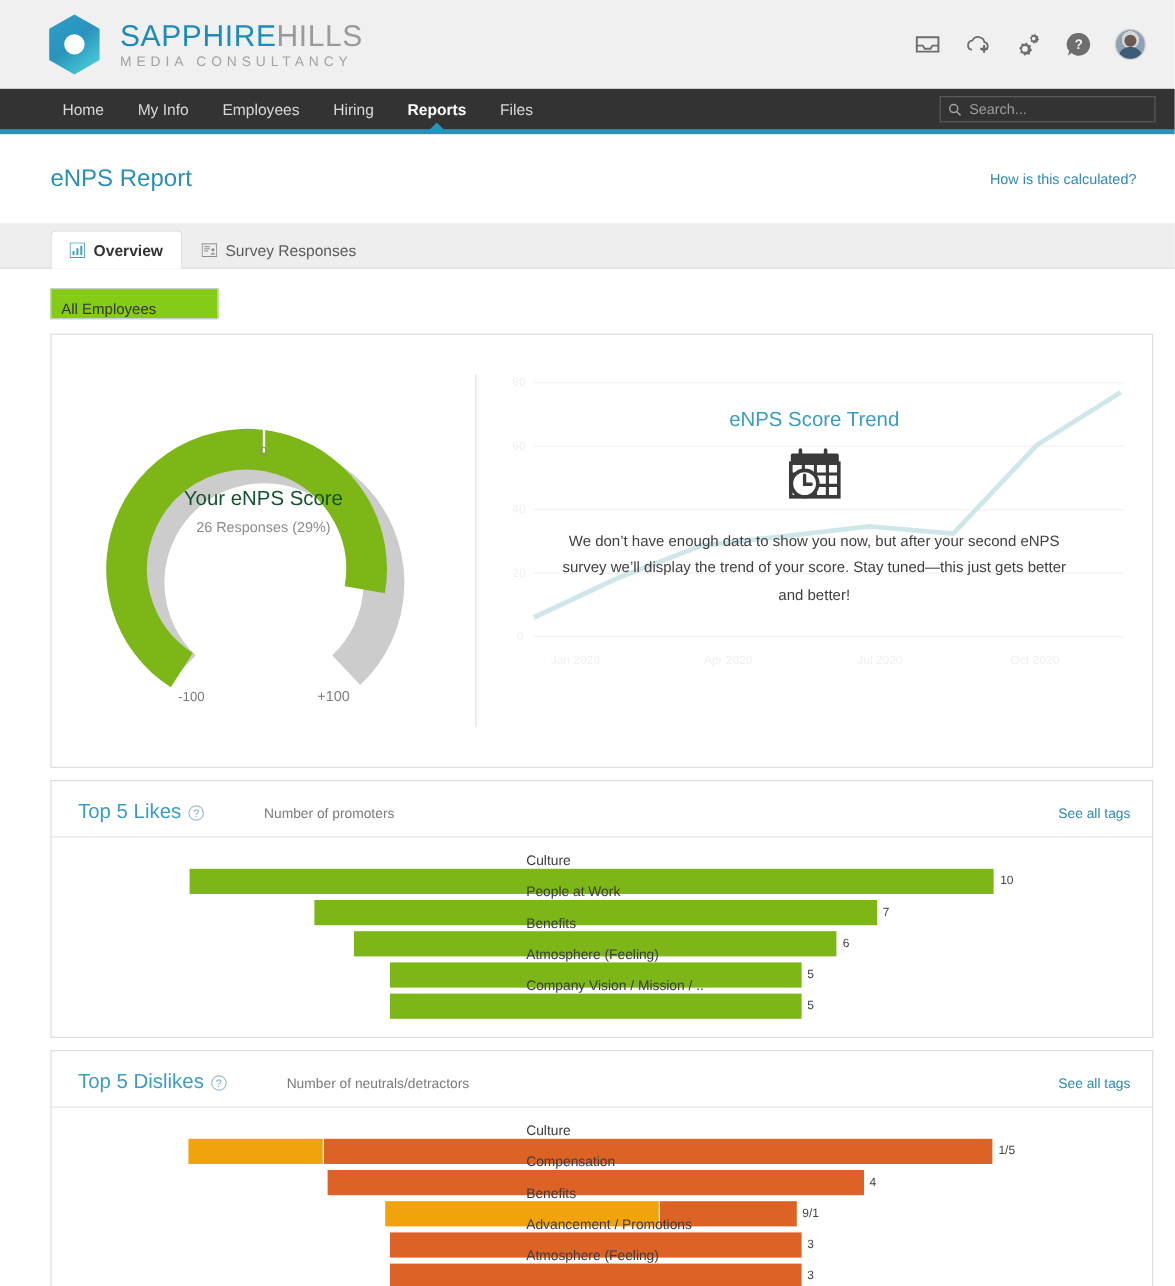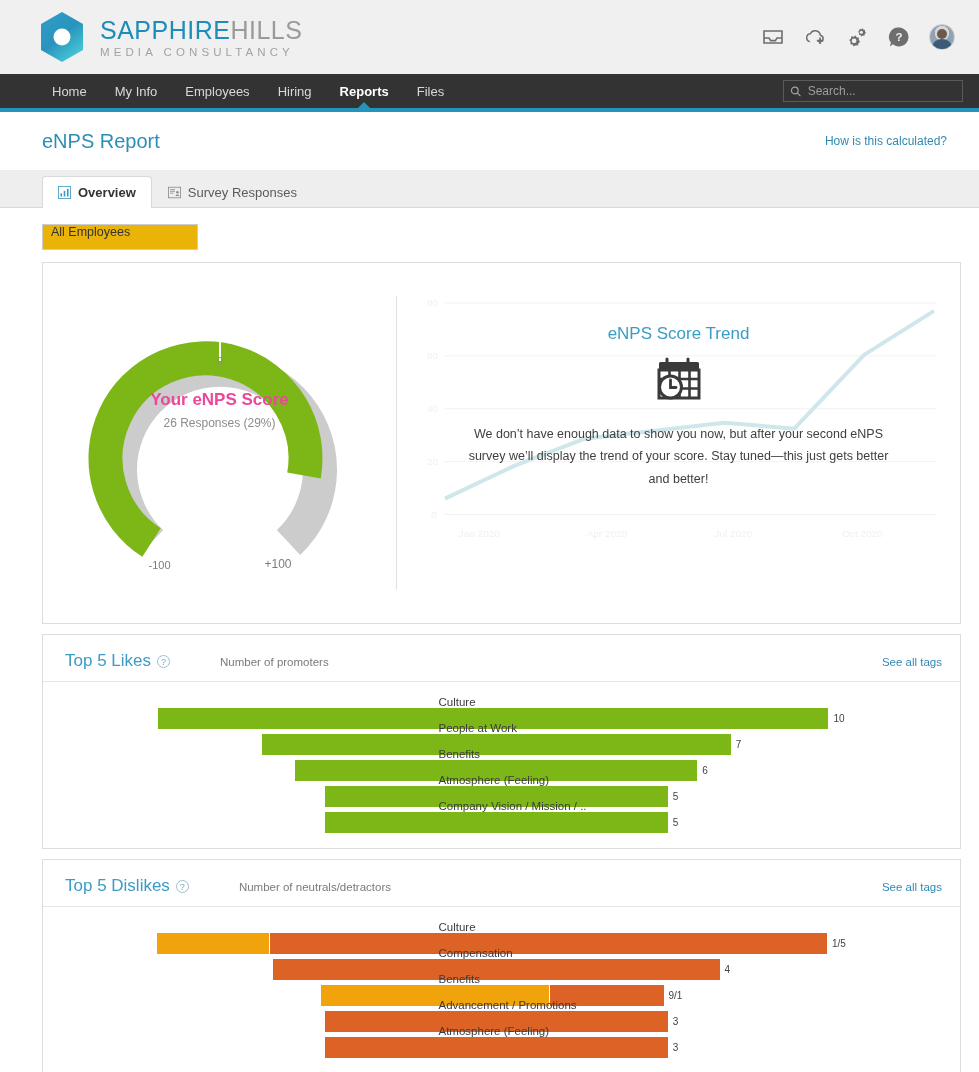--- a/index.html
+++ b/index.html
@@ -75,21 +75,21 @@
   .searchbox .sinput {
     border: 0; background: transparent; color: #b7b7b7;
     font-size: 12px; font-family: "Liberation Sans", sans-serif;
     outline: none; width: 100%;
   }
   .searchbox .sinput::placeholder { color: #9d9d9d; }
   .navrule { height: 4px; background: #2494bc; }
 
   
   .pagehead {
-    height: 58px; display: flex; align-items: center;
+    height: 74px; display: flex; align-items: center;
     padding: 0 32px 0 42px; background: #fff;
   }
   .pagetitle { color: #2b8fb5; font-size: 20px; font-weight: 400; }
   .calc-link {
     margin-left: auto; color: #3089b4; font-size: 12px;
     text-decoration: none; cursor: pointer;
   }
 
   
   .tabstrip {
@@ -102,24 +102,24 @@
     border: 1px solid transparent; border-bottom: 0;
     border-radius: 4px 4px 0 0; position: relative; top: 1px;
   }
   .tab.active {
     background: #ffffff; border-color: #d9d9d9; color: #333; font-weight: bold;
   }
 
   
   .filterrow { padding: 16px 0 12px 42px; background: #fff; }
   .filter-select {
-    width: 156px; height: 26px; border: 1px solid #cccccc; background: #eab308;
+    width: 140px; height: 26px; border: 1px solid #cccccc; background: #84cc16;
     font-size: 12.5px; color: #333; padding: 0 8px;
     font-family: "Liberation Sans", sans-serif; cursor: pointer;
-    display: flex; align-items: flex-start;
+    display: flex; align-items: flex-end;
   }
 
   
   .card {
     margin: 0 18px 0 42px; border: 1px solid #dddddd; background: #fff;
   }
   .card.summary { height: 362px; display: flex; }
 
   
   .gaugepanel {
@@ -129,21 +129,21 @@
   }
   .gauge { position: relative; width: 290px; height: 278px; margin-top: 2px; }
   .gauge svg { display: block; }
   .gauge-center {
     position: absolute; left: 0; right: 0; top: 84px; text-align: center;
   }
   .gauge-score {
     font-size: 58px; color: #7ab317; font-weight: 300; line-height: 1;
     letter-spacing: -1px;
   }
-  .gauge-label { color: #ec4899; font-size: 17px; margin-top: 8px; font-weight: 700; }
+  .gauge-label { color: #14532d; font-size: 17px; margin-top: 8px; font-weight: 400; }
   .gauge-resp { color: #8c8c8c; font-size: 12px; margin-top: 6px; }
   .gauge-tick-zero {
     position: absolute; top: 57px; left: 0; right: 0;
     text-align: center; font-size: 11px; color: #8c8c8c;
   }
   .gauge-tick-min {
     position: absolute; bottom: 5px; left: 74px; font-size: 11px; color: #7c7c7c;
   }
   .gauge-tick-max {
     position: absolute; bottom: 5px; right: 73px; font-size: 12px; color: #7c7c7c;

